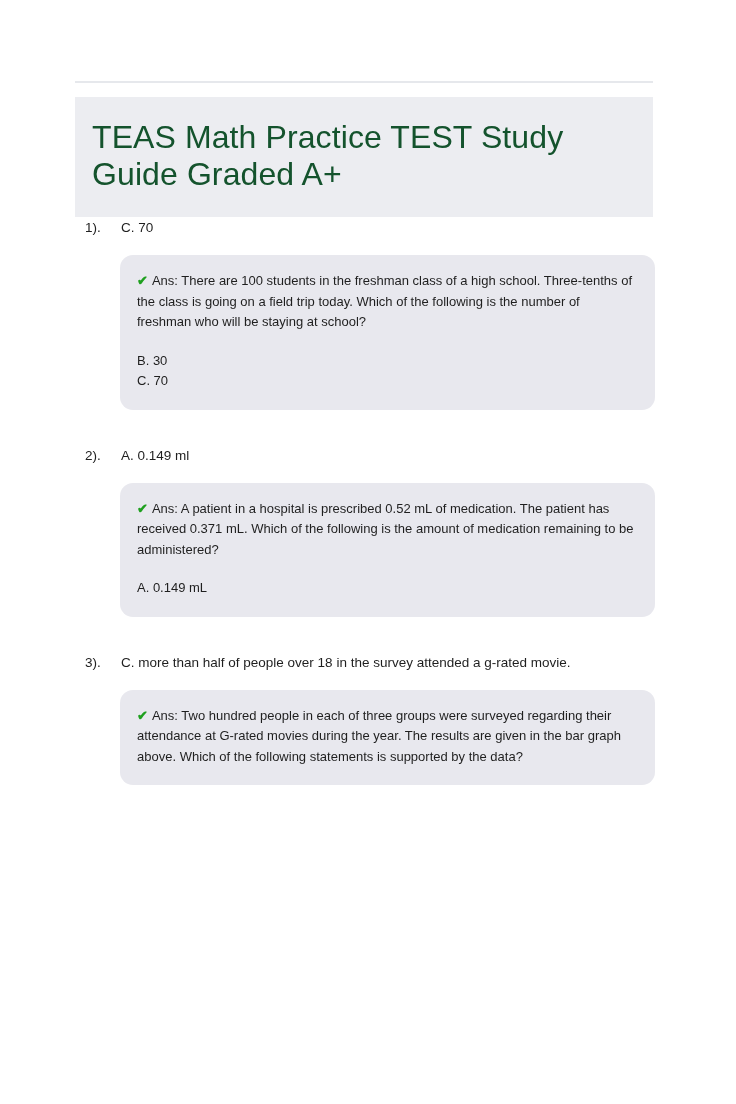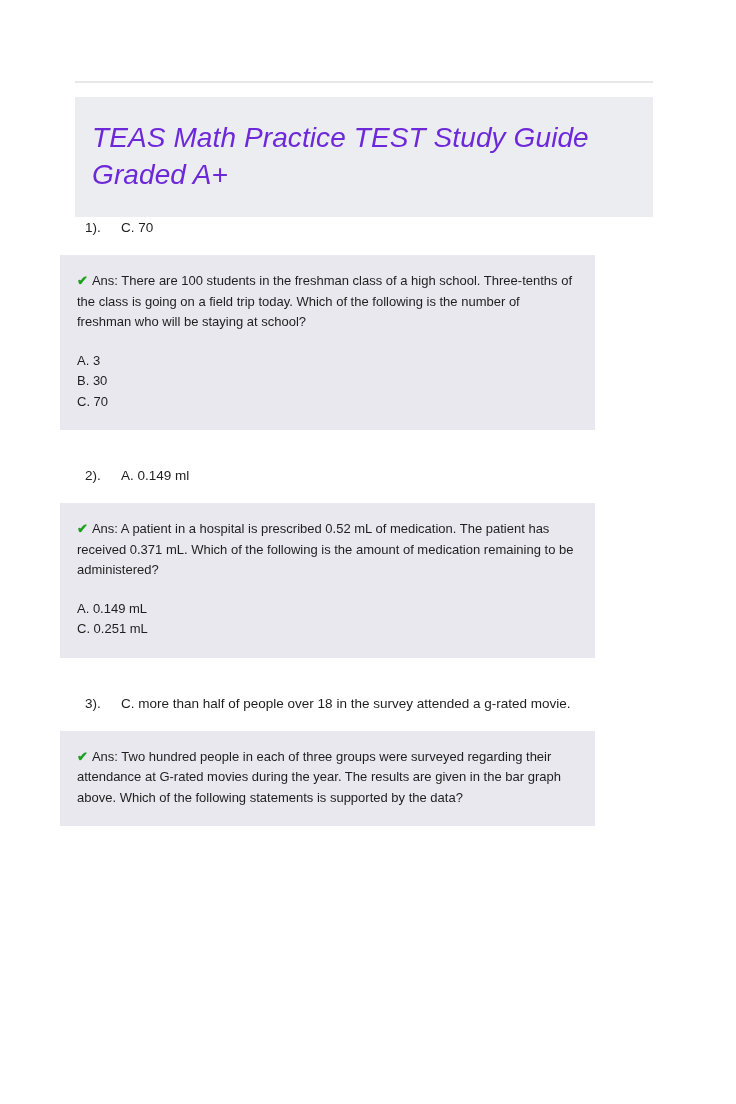--- a/index.html
+++ b/index.html
@@ -36,26 +36,25 @@
   .doc-header {
     position: absolute;
     left: 75px;
     top: 97px;
     width: 578px;
     box-sizing: border-box;
     background: #ecedf1;
     padding: 22px 24px 24px 17px;
   }
   .doc-title {
-    font-size: 28px;
+    font-size: 32px;
     line-height: 37px;
-    color: #6d28d9;
+    color: #14532d;
     font-weight: 400;
     letter-spacing: 0.1px;
-    font-style: italic;
   }
 
   .qa-list {
     position: absolute;
     left: 0;
     top: 218px;
     width: 736px;
   }
 
   .qa-item {
@@ -76,25 +75,26 @@
     color: #222222;
     line-height: 20px;
   }
   .qa-choice {
     font-size: 13.5px;
     color: #1f1f1f;
     line-height: 20px;
   }
 
   .qa-body {
-    margin-left: 60px;
+    margin-left: 120px;
     width: 535px;
     box-sizing: border-box;
     background: #e8e8ee;
     padding: 16px 18px 18px 17px;
+    border-radius: 13px;
   }
 
   .ans-para {
     font-size: 13px;
     line-height: 20.5px;
     color: #1f1f1f;
     margin: 0;
   }
   .check-icon {
     color: #1fa01f;
@@ -162,39 +162,37 @@
   <div class="qa-list">
 
     <div class="qa-item">
       <div class="qa-head">
         <span class="qa-num">1).</span>
         <span class="qa-choice">C. 70</span>
       </div>
       <div class="qa-body">
         <p class="ans-para"><span class="check-icon">✔</span><span>Ans:</span> <span>There are 100 students in the freshman class of a high school. Three-tenths of the class is going on a field trip today. Which of the following is the number of freshman who will be staying at school?</span></p>
         <ul class="opt-list">
-          <li>A. 3</li>
           <li>B. 30</li>
           <li>C. 70</li>
         </ul>
       </div>
     </div>
 
     <div class="qa-gap"></div>
 
     <div class="qa-item">
       <div class="qa-head">
         <span class="qa-num">2).</span>
         <span class="qa-choice">A. 0.149 ml</span>
       </div>
       <div class="qa-body">
         <p class="ans-para"><span class="check-icon">✔</span><span>Ans:</span> <span>A patient in a hospital is prescribed 0.52 mL of medication. The patient has received 0.371 mL. Which of the following is the amount of medication remaining to be administered?</span></p>
         <ul class="opt-list">
           <li>A. 0.149 mL</li>
-          <li>C. 0.251 mL</li>
         </ul>
       </div>
     </div>
 
     <div class="qa-gap"></div>
 
     <div class="qa-item">
       <div class="qa-head">
         <span class="qa-num">3).</span>
         <span class="qa-choice">C. more than half of people over 18 in the survey attended a g-rated movie.</span>

